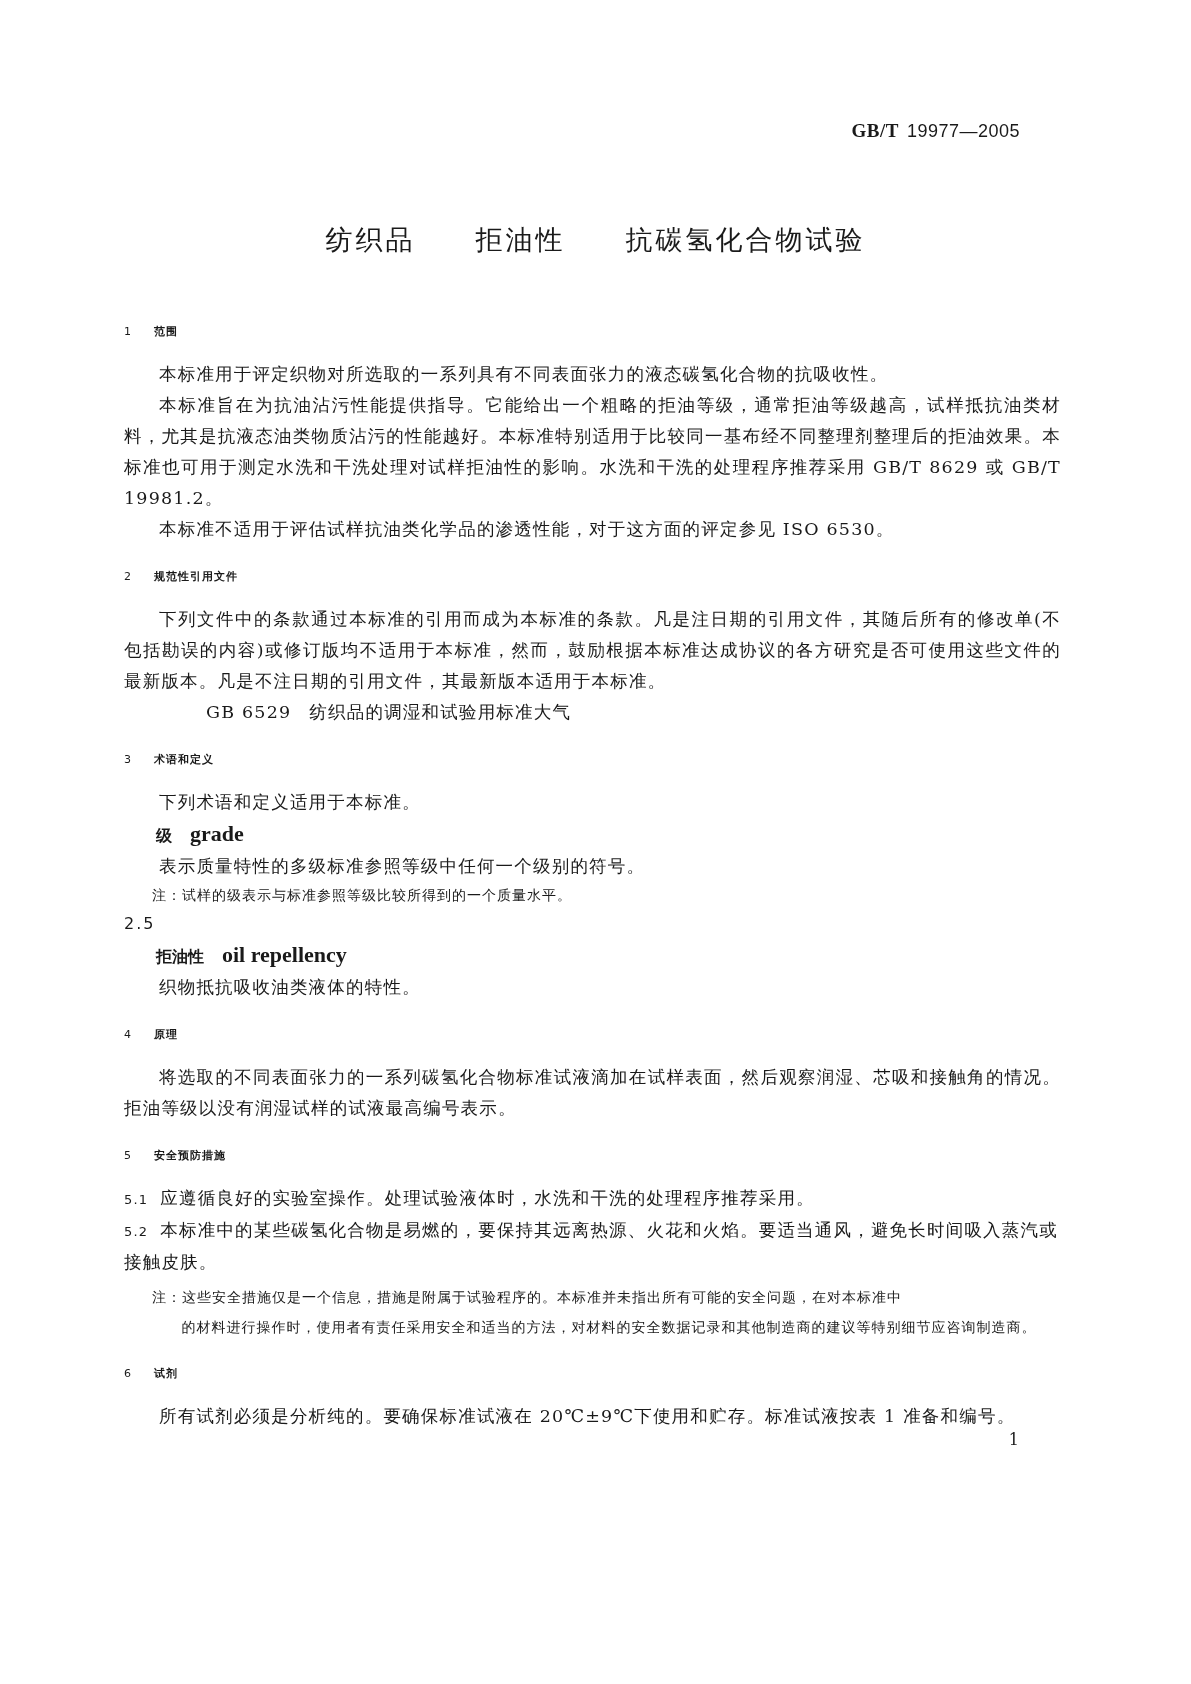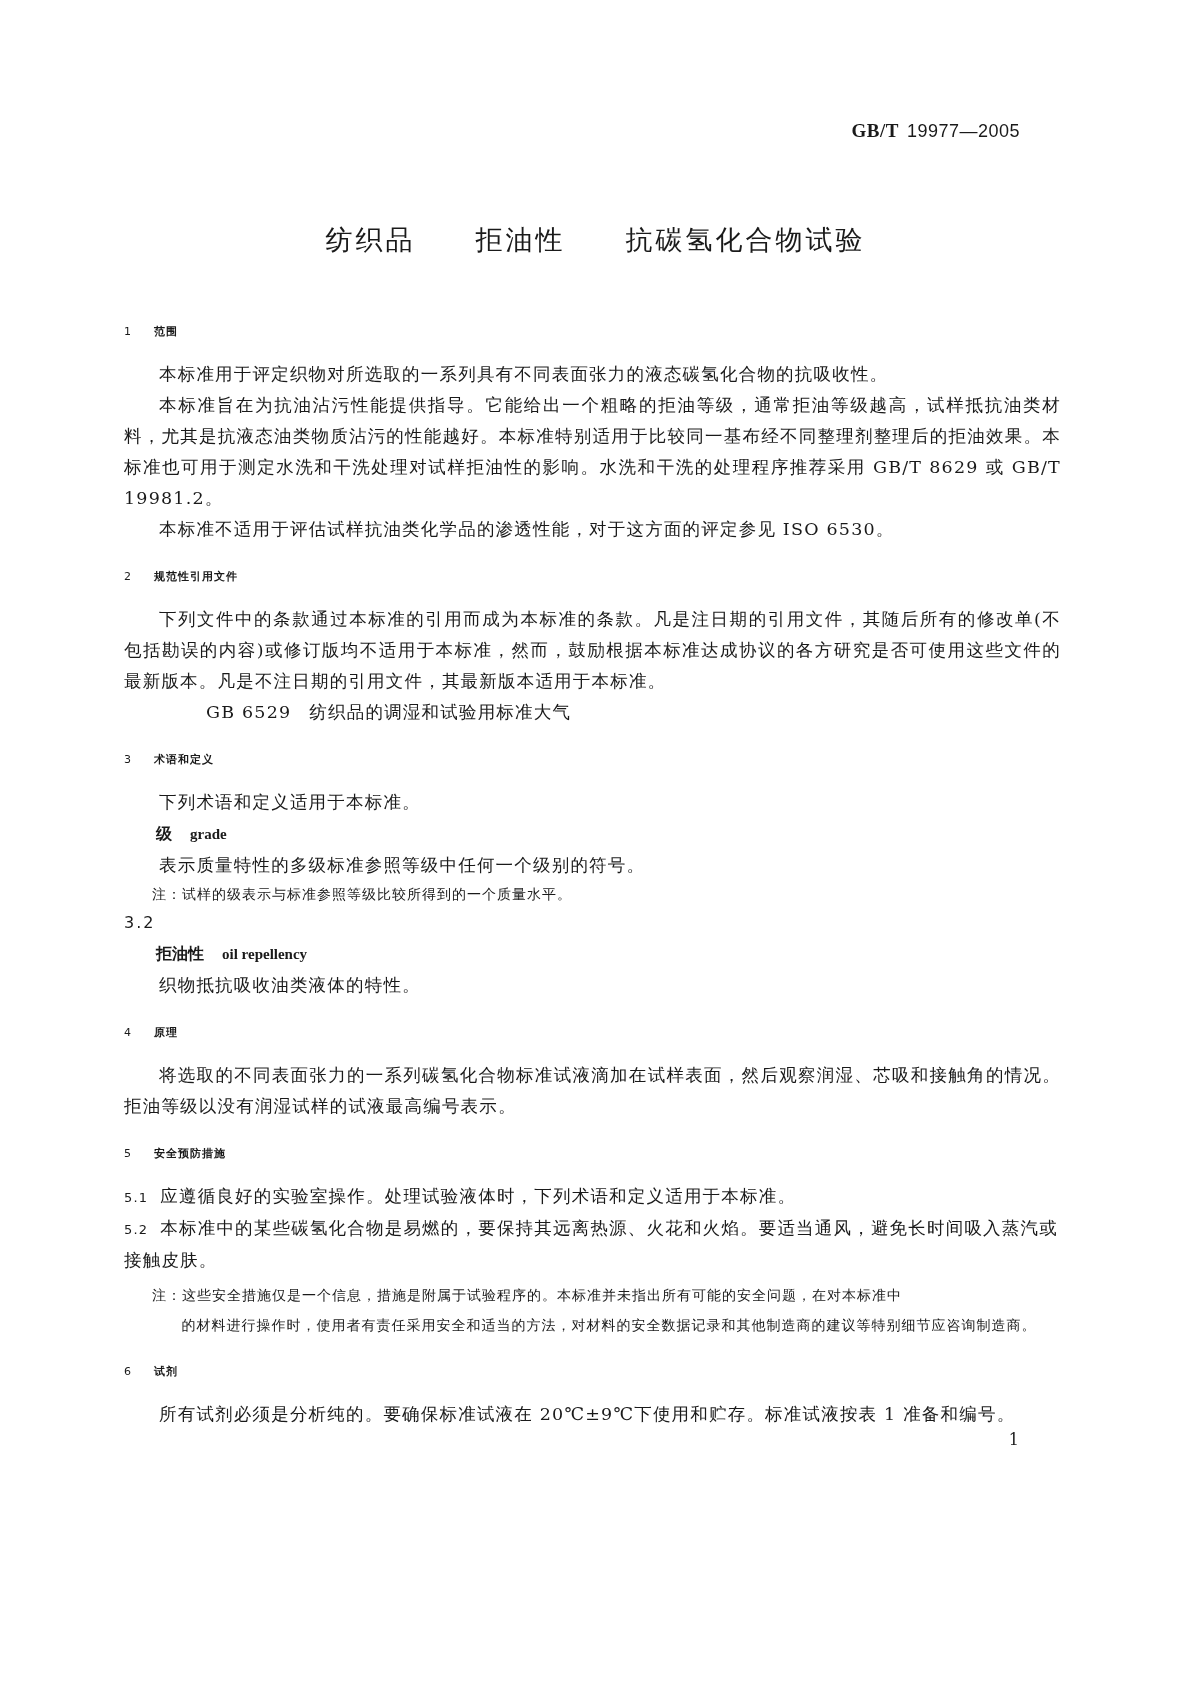--- a/index.html
+++ b/index.html
@@ -27,21 +27,21 @@
     .sec-head {
       font-family: "DejaVu Sans", sans-serif; font-size: 11px; font-weight: bold;
       margin-top: 16px; margin-bottom: 12px; letter-spacing: 1px;
     }
     .sec-head .num { font-weight: normal; display: inline-block; width: 30px; }
     .para { text-indent: 2em; text-align: justify; letter-spacing: 1.2px; margin: 0; }
     .indent { padding-left: 2em; margin: 0; letter-spacing: 1.2px; }
     .ref-code { margin-right: 18px; margin-left: 47px; }
     .sub-num { font-family: "DejaVu Sans", sans-serif; font-size: 16px; letter-spacing: 2px; margin: 0; }
     .term { padding-left: 2em; margin: 0; font-family: "DejaVu Sans", sans-serif; font-weight: bold; font-size: 16px; }
-    .term .en { font-family: "Liberation Serif", serif; font-weight: bold; margin-left: 18px; font-size: 15px; }
+    .term .en { font-family: "Liberation Serif", serif; font-weight: bold; margin-left: 18px; font-size: 22px; }
     .note { padding-left: 2em; font-size: 14px; line-height: 26px; margin: 0; letter-spacing: 1px; }
     .note-block { padding-left: 2em; font-size: 14px; line-height: 30px; margin: 4px 0 0 0; letter-spacing: 1px; }
     .note-block .cont { padding-left: 2.1em; display: block; }
     .clause { margin: 0; letter-spacing: 1.2px; }
     .clause .cnum { font-family: "DejaVu Sans", sans-serif; font-size: 13px; margin-right: 12px; }
     .page-num { position: absolute; right: 132px; top: 1430px; font-size: 16px; }
   </style>
 </head>
 <body>
 
@@ -74,36 +74,36 @@
 
     <div class="sec-head">
       <span class="num">3</span><span>术语和定义</span>
     </div>
     <p class="indent">下列术语和定义适用于本标准。</p>
     <p class="term">
       <span>级</span><span class="en">grade</span>
     </p>
     <p class="indent">表示质量特性的多级标准参照等级中任何一个级别的符号。</p>
     <p class="note">注：试样的级表示与标准参照等级比较所得到的一个质量水平。</p>
-    <p class="sub-num">3.2</p>
+    <p class="sub-num">2.5</p>
     <p class="term">
       <span>拒油性</span><span class="en">oil repellency</span>
     </p>
     <p class="indent">织物抵抗吸收油类液体的特性。</p>
 
     <div class="sec-head">
       <span class="num">4</span><span>原理</span>
     </div>
     <p class="para">将选取的不同表面张力的一系列碳氢化合物标准试液滴加在试样表面，然后观察润湿、芯吸和接触角的情况。拒油等级以没有润湿试样的试液最高编号表示。</p>
 
     <div class="sec-head">
       <span class="num">5</span><span>安全预防措施</span>
     </div>
     <p class="clause">
-      <span class="cnum">5.1</span><span>应遵循良好的实验室操作。处理试验液体时，下列术语和定义适用于本标准。</span>
+      <span class="cnum">5.1</span><span>应遵循良好的实验室操作。处理试验液体时，水洗和干洗的处理程序推荐采用。</span>
     </p>
     <p class="clause">
       <span class="cnum">5.2</span><span>本标准中的某些碳氢化合物是易燃的，要保持其远离热源、火花和火焰。要适当通风，避免长时间吸入蒸汽或接触皮肤。</span>
     </p>
     <p class="note-block">
       <span>注：</span><span>这些安全措施仅是一个信息，措施是附属于试验程序的。本标准并未指出所有可能的安全问题，在对本标准中</span>
       <span class="cont">的材料进行操作时，使用者有责任采用安全和适当的方法，对材料的安全数据记录和其他制造商的建议等特别细节应咨询制造商。</span>
     </p>
 
     <div class="sec-head">

